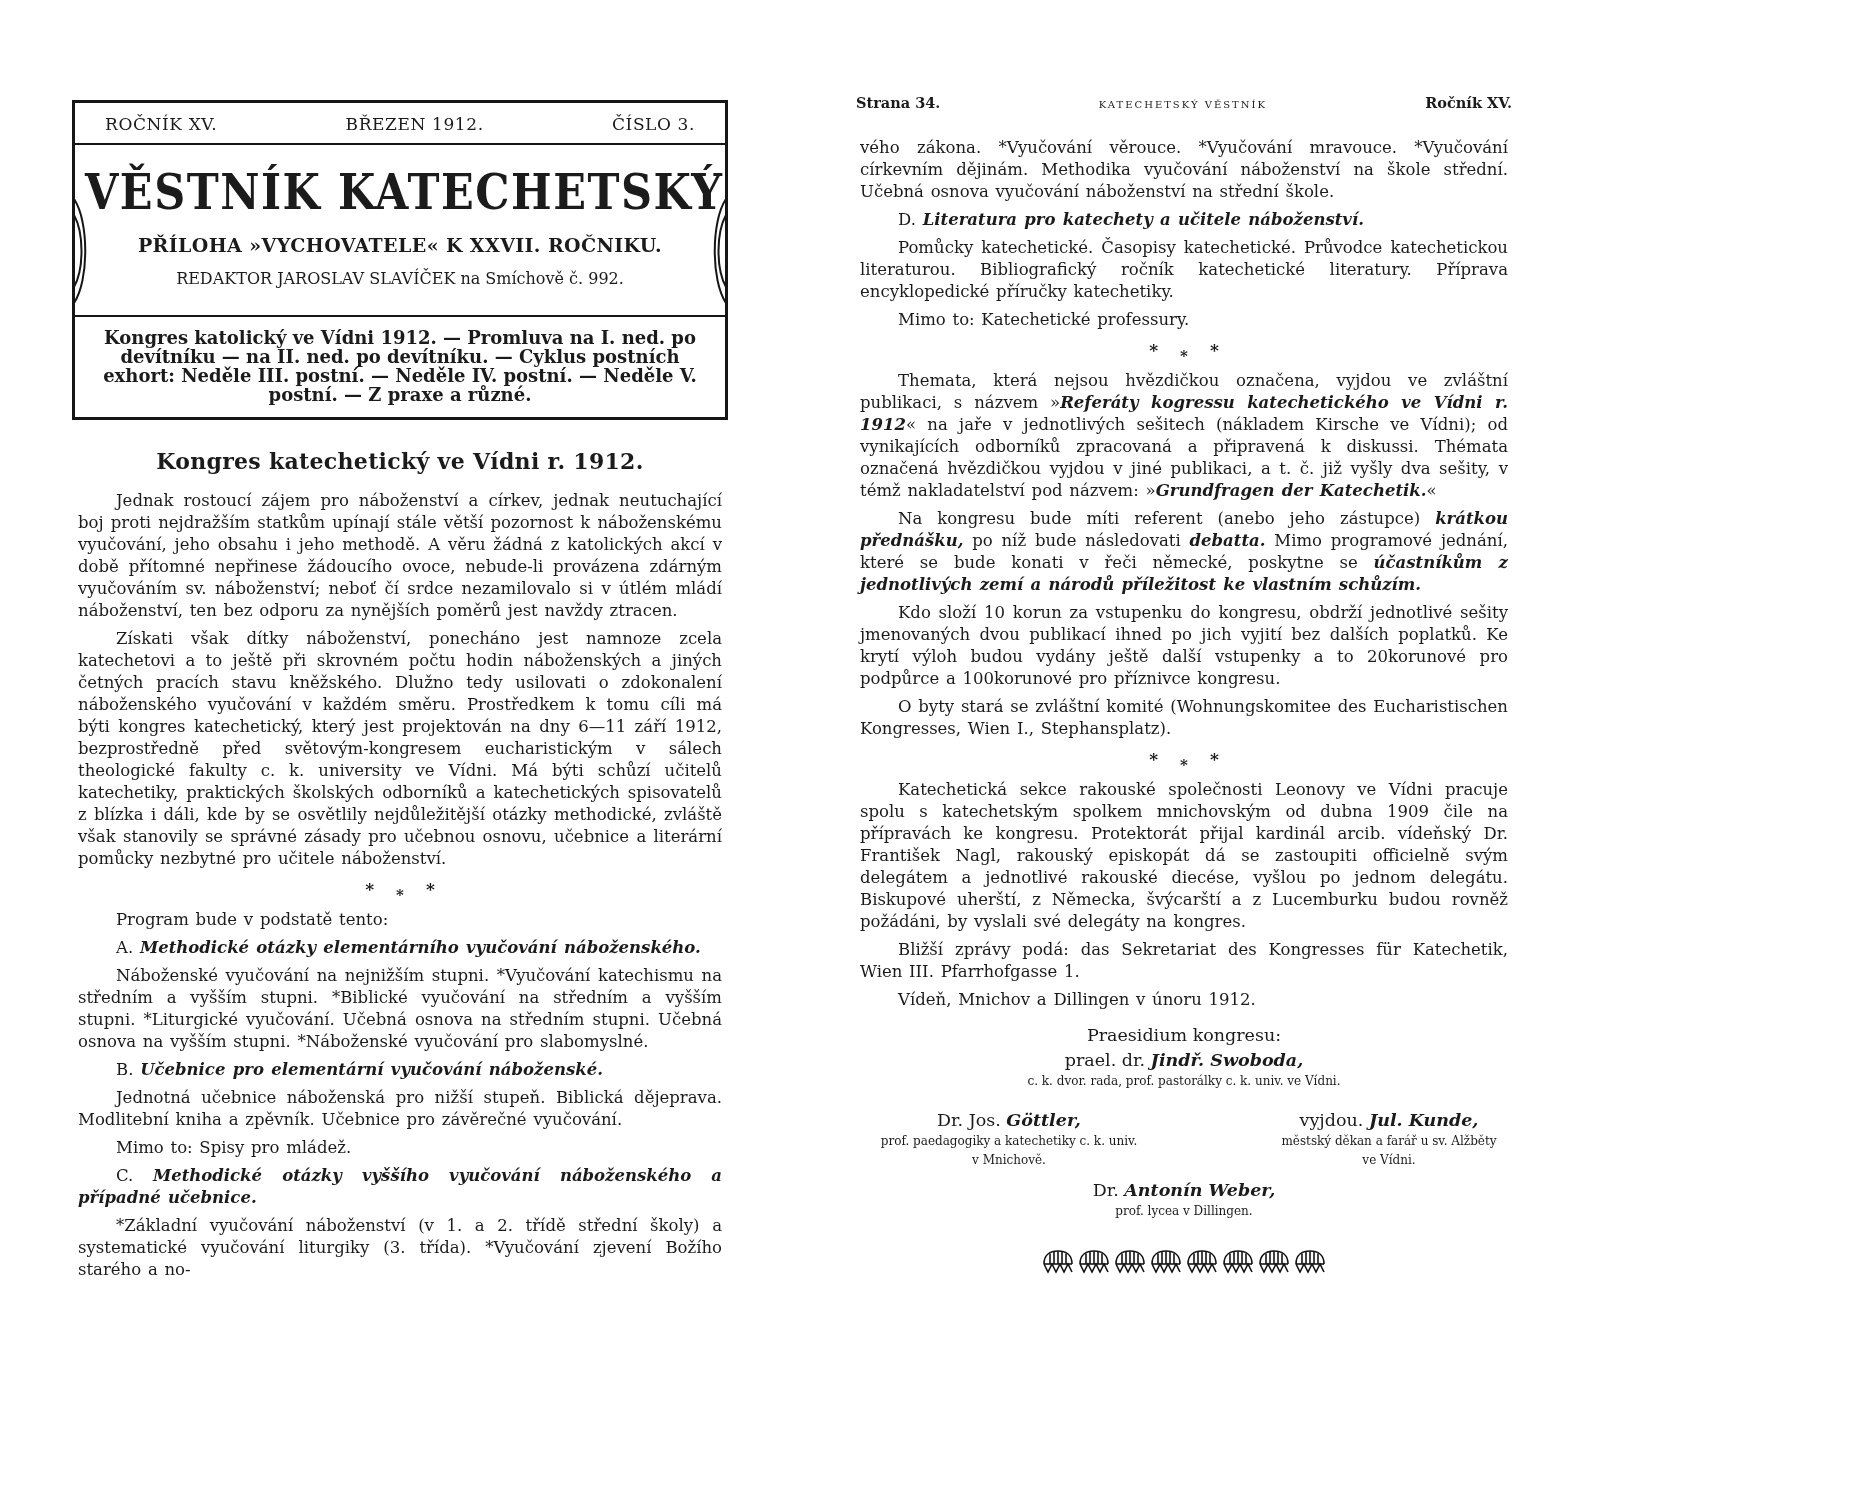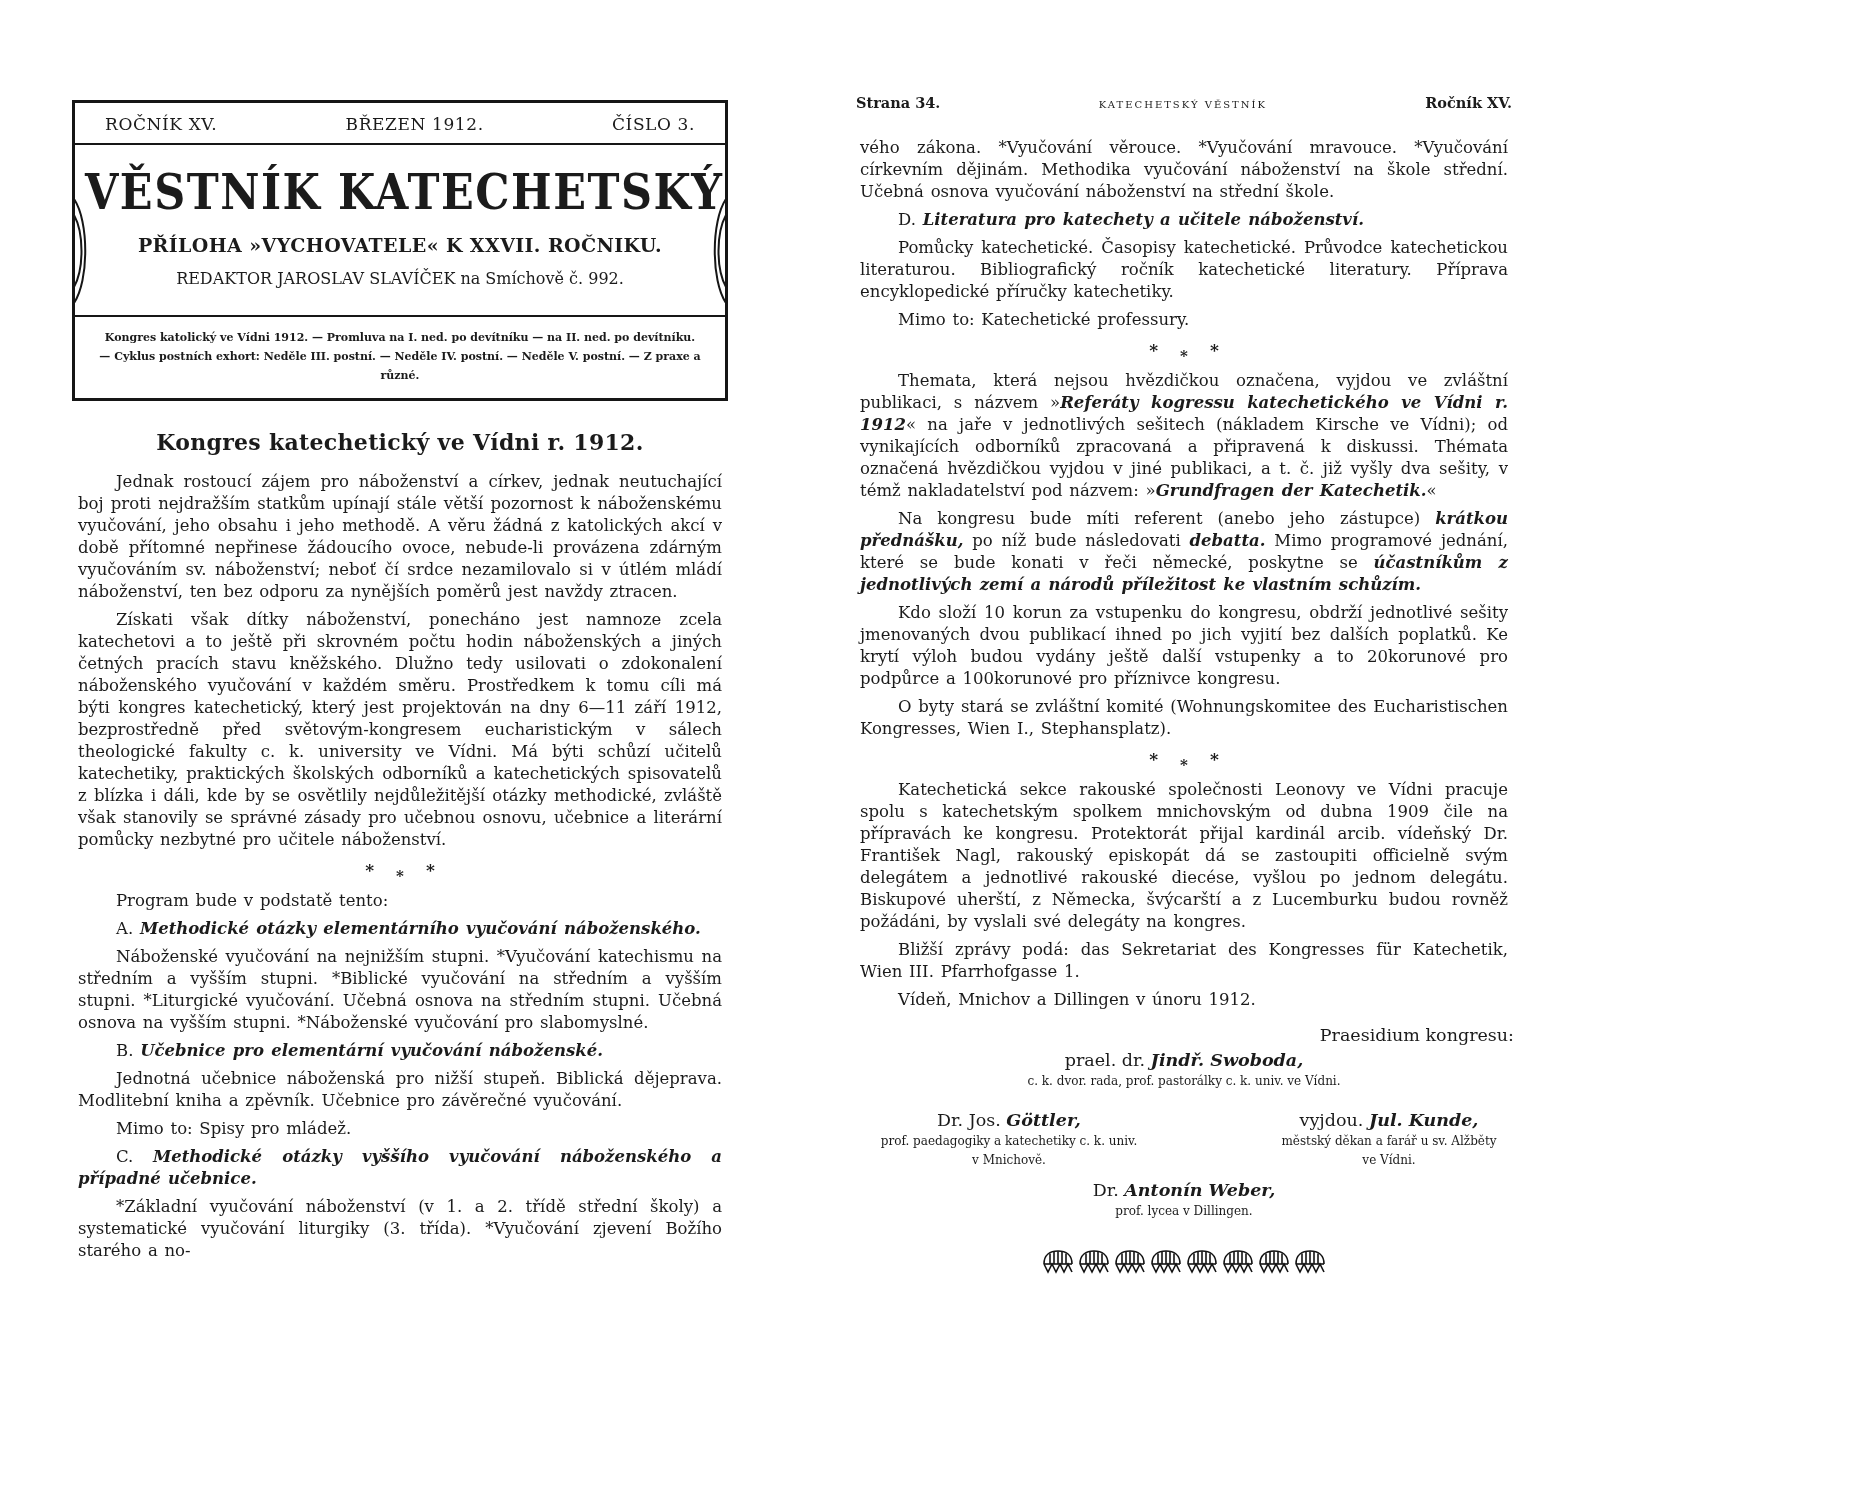--- a/index.html
+++ b/index.html
@@ -24,21 +24,21 @@
     border-bottom: 2.5px solid #161616;
   }
   .title-block { text-align: center; padding: 22px 10px 27px; border-bottom: 2.5px solid #161616; }
   .mast-title {
     display: inline-block; font-size: 43px; font-weight: bold;
     letter-spacing: 1.5px; transform: scaleY(1.14); white-space: nowrap;
   }
   .mast-subtitle { font-size: 19px; font-weight: bold; margin-top: 17px; letter-spacing: 0.4px; }
   .mast-editor   { font-size: 16px; margin-top: 13px; }
   .mast-contents {
-    padding: 11px 24px 13px; font-size: 11px; font-weight: bold;
+    padding: 11px 24px 13px; font-size: 18px; font-weight: bold;
     text-align: center; line-height: 19px;
   }
   .flourish { position: absolute; top: 96px; }
   .flourish-left  { left: -3px; }
   .flourish-right { right: -3px; transform: scaleX(-1); }
 
   
   .article-heading {
     text-align: center; font-size: 22px; font-weight: bold;
     margin: 28px 0 16px; letter-spacing: 0.3px;
@@ -59,21 +59,21 @@
   .page-header {
     display: flex; justify-content: space-between; align-items: baseline;
     font-size: 15px; padding: 0 2px;
   }
   .page-header .ph-left, .page-header .ph-right { font-weight: bold; font-size: 14.5px; }
   .page-header .ph-center { letter-spacing: 2px; font-size: 10px; }
   .body-right { margin-top: 26px; }
 
   
   .praesidium { margin-top: 14px; }
-  .sig-title { text-align: right; font-size: 17.5px; }
+  .sig-title { text-align: center; font-size: 17.5px; }
   .sig-name  { text-align: center; font-size: 17.5px; margin-top: 5px; }
   .sig-desc  { text-align: center; font-size: 12px; margin-top: 3px; line-height: 16px; }
   .sig-row { display: flex; justify-content: space-between; margin-top: 16px; }
   .sig-col-left  { width: 310px; }
   .sig-col-right { width: 250px; }
   .sig-center { margin-top: 12px; }
 
   
   .ornaments { text-align: center; margin-top: 30px; }
   .ornament { display: inline-block; margin: 0 1px; vertical-align: middle; }

